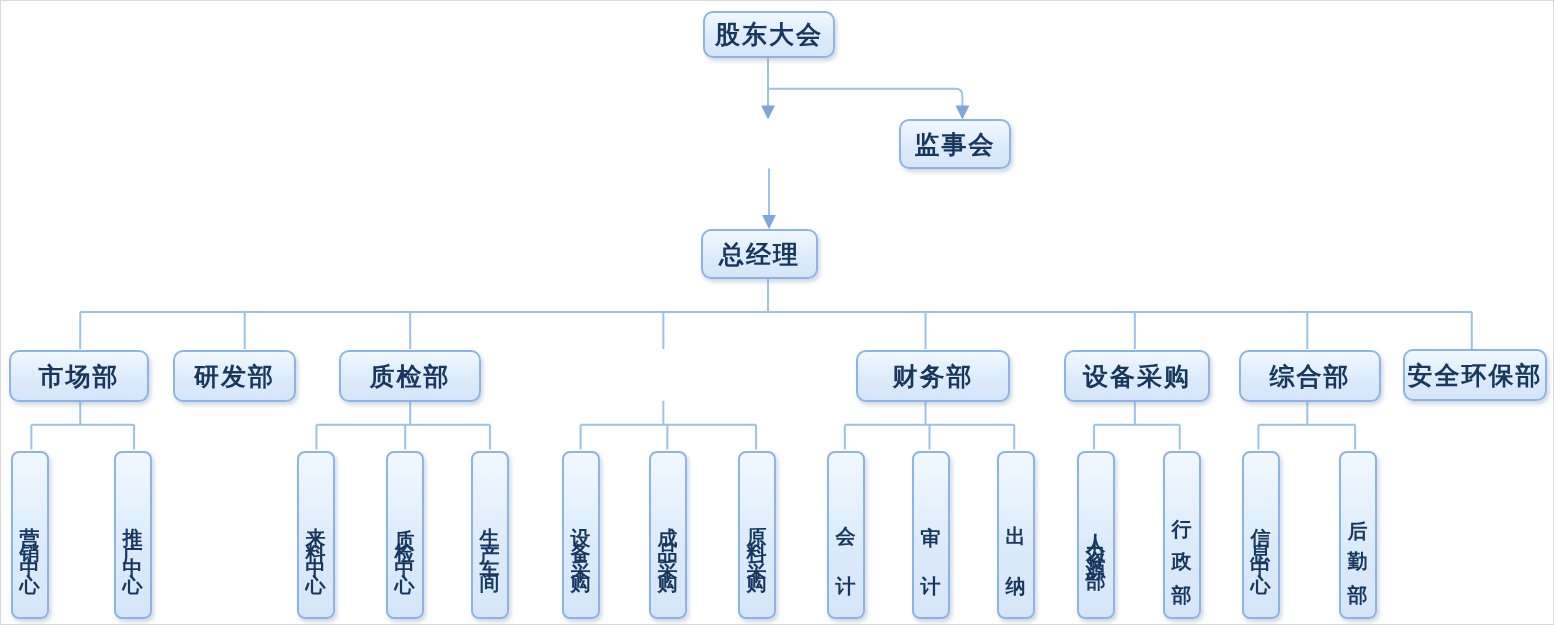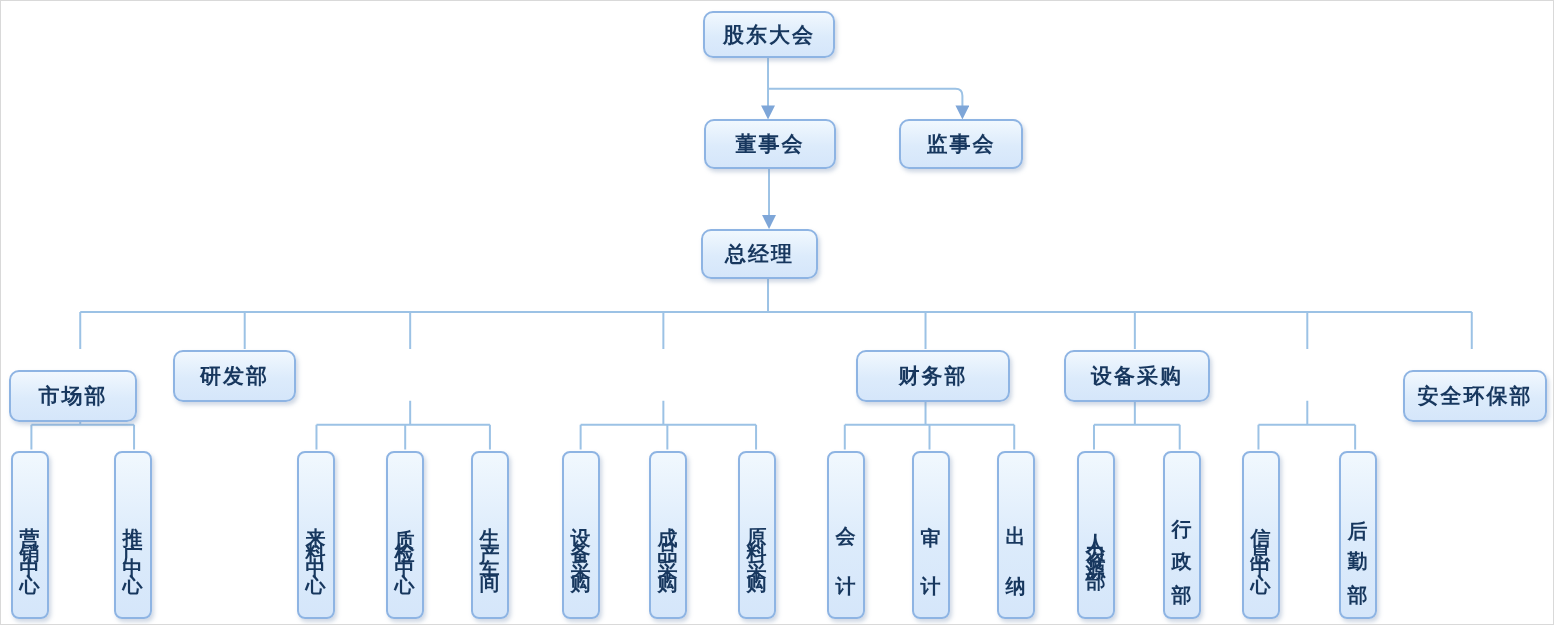--- a/index.html
+++ b/index.html
@@ -17,21 +17,21 @@
     position:absolute;
     background:linear-gradient(180deg,#f1f8fe 0%,#dcebfb 55%,#d5e6fa 100%);
     border:2px solid #8eb4e3;
     border-radius:10px;
     box-shadow:2px 3px 4px rgba(125,150,185,.38);
     color:#17375e;
     font-weight:bold;
     display:flex;align-items:center;justify-content:center;
     box-sizing:border-box;
   }
-  .hnode{font-size:21px;letter-spacing:2px;}
+  .hnode{font-size:25px;letter-spacing:2px;}
   .cnode{font-size:20px;border-radius:8px;}
   .vlabel{
     writing-mode:vertical-rl;
     text-orientation:upright;
     line-height:1;
     display:block;
   }
   .c2 .vlabel{letter-spacing:50px;transform:translateY(25px);}
   .c3 .vlabel{letter-spacing:32px;transform:translateY(16px);}
   .c4 .vlabel{letter-spacing:15px;transform:translateY(7px);}
@@ -62,45 +62,48 @@
       M663 401 V425 M580 425 H756 M580 425 V450 M667 425 V450 M756 425 V450
       M926 401 V425 M845 425 H1015 M845 425 V450 M930 425 V450 M1015 425 V450
       M1136 401 V425 M1095 425 H1181 M1095 425 V450 M1181 425 V450
       M1309 401 V425 M1260 425 H1357 M1260 425 V450 M1357 425 V450"></path>
   </svg>
 
   <div class="node hnode" style="left:702px;top:10px;width:132px;height:47px">
     <span>股东大会</span>
   </div>
 
-  <div class="node hnode" style="left:703px;top:118px;width:132px;height:50px">
-    <span>董事会</span>
-  </div>
 
-  <div class="node hnode" style="left:898px;top:118px;width:124px;height:50px">
+  <div class="node hnode" style="left:898px;top:118px;width:112px;height:50px">
     <span>监事会</span>
   </div>
 
   <div class="node hnode" style="left:700px;top:228px;width:117px;height:50px">
     <span>总经理</span>
   </div>
 
-  <div class="node hnode" style="left:8px;top:369px;width:128px;height:52px">
+  <div class="node hnode" style="left:8px;top:349px;width:140px;height:52px">
     <span>市场部</span>
   </div>
   <div class="node hnode" style="left:172px;top:349px;width:123px;height:52px">
     <span>研发部</span>
+  </div>
+  <div class="node hnode" style="left:338px;top:349px;width:142px;height:52px">
+    <span>质检部</span>
   </div>
   <div class="node hnode" style="left:855px;top:349px;width:154px;height:52px">
     <span>财务部</span>
   </div>
   <div class="node hnode" style="left:1063px;top:349px;width:146px;height:52px">
     <span>设备采购</span>
   </div>
-  <div class="node hnode" style="left:1402px;top:369px;width:144px;height:52px">
+  <div class="node hnode" style="left:1238px;top:349px;width:142px;height:52px">
+    <span>综合部</span>
+  </div>
+  <div class="node hnode" style="left:1402px;top:348px;width:144px;height:52px">
     <span>安全环保部</span>
   </div>
 
   <div class="node cnode c4" style="left:10px;top:450px;width:38px;height:168px">
     <span class="vlabel">营销中心</span>
   </div>
   <div class="node cnode c4" style="left:113px;top:450px;width:38px;height:168px">
     <span class="vlabel">推广中心</span>
   </div>
 

